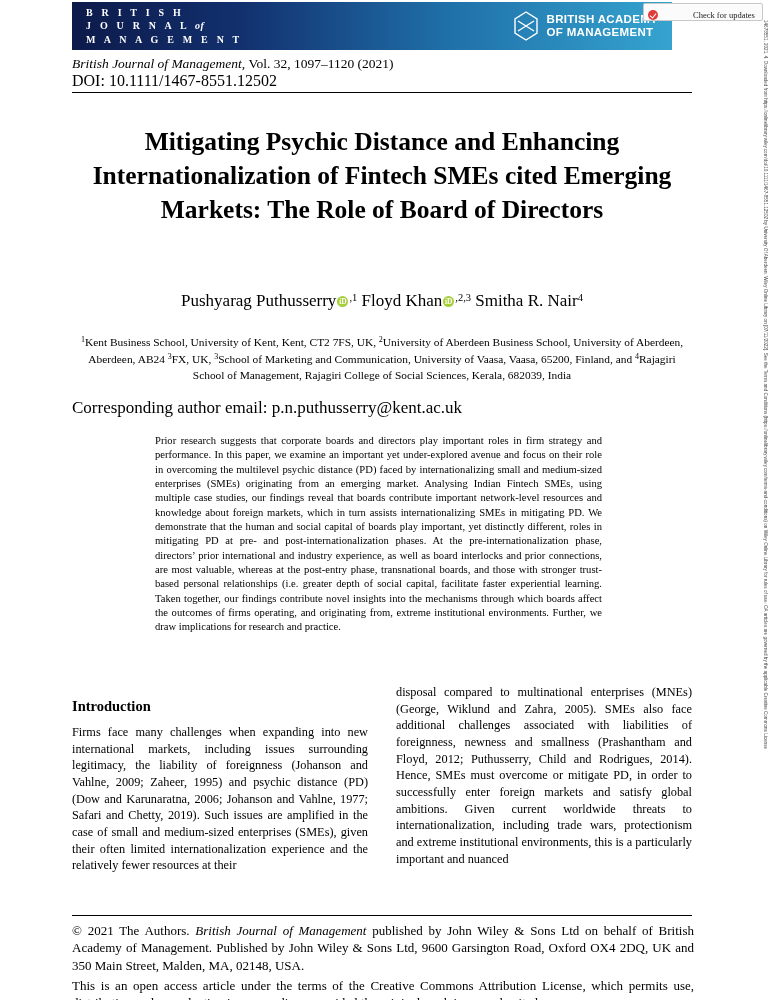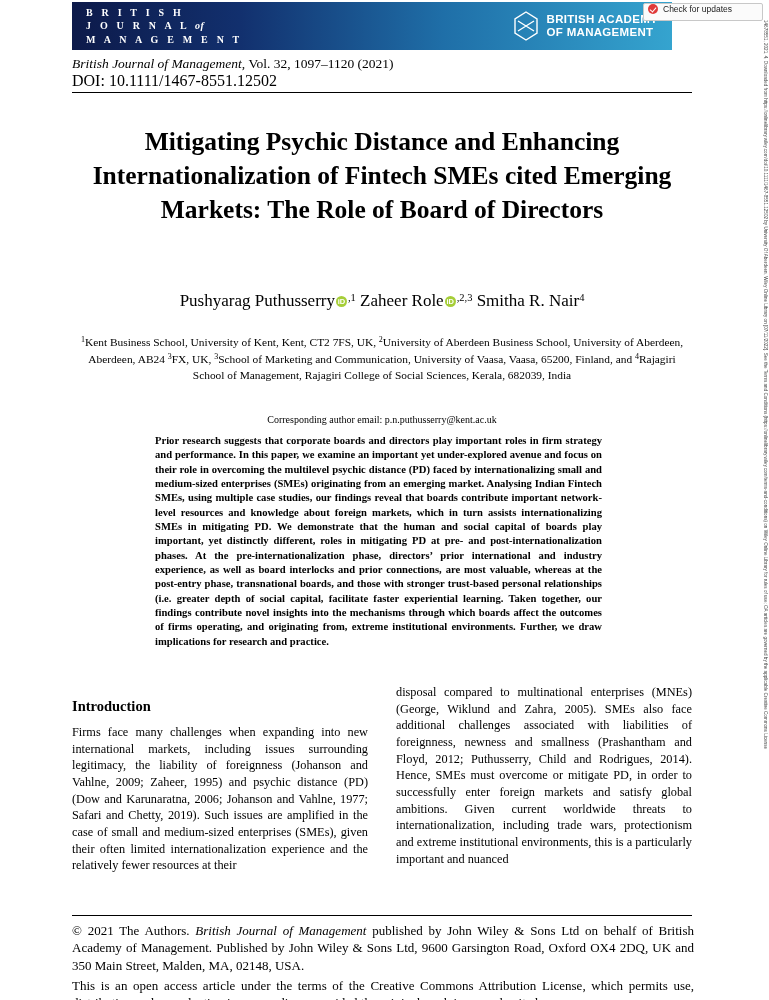--- a/index.html
+++ b/index.html
@@ -73,24 +73,25 @@
   .cfu {
     position: absolute;
     right: 6px;
     top: 3px;
     width: 118px;
     height: 16px;
     border: 1px solid #c8c8c8;
     border-radius: 2px;
     background: #fbfbfb;
     display: flex;
-    align-items: flex-start;
-    font-family: Liberation Sans, sans-serif;
+    align-items: flex-end;
+    font-family: Liberation Serif, serif;
     font-size: 8.5px;
     color: #222;
+    gap: 30px;
   }
   .cfu .dot {
     width: 10px; height: 10px;
     border-radius: 50%;
     background: #e03a3a;
     margin: 0 5px 0 4px;
     position: relative;
   }
   .cfu .dot:after{
     content:"";
@@ -163,21 +164,21 @@
     text-align: center;
     font-size: 17px;
     line-height: 1.5;
   }
   .orcid {
     display: inline-block;
     width: 11px; height: 11px;
     border-radius: 50%;
     background: #a6ce39;
     color: #fff;
-    font-family: Liberation Sans, sans-serif;
+    font-family: Liberation Serif, serif;
     font-size: 7.5px;
     font-weight: bold;
     line-height: 11px;
     text-align: center;
     vertical-align: 2px;
     margin: 4px 1px;
   }
   .sup { font-size: 10.5px; vertical-align: 5px; }
 
   
@@ -187,34 +188,34 @@
     top: 334px;
     width: 620px;
     text-align: center;
     font-size: 11.4px;
     line-height: 1.45;
   }
   .affil .sup { font-size: 8px; vertical-align: 4px; }
   .corr {
     position: absolute;
     left: 72px;
-    top: 414px;
-    width: 620px;
-    text-align: center;
-    font-size: 10px;
+    top: 398px;
+    width: 620px;
+    text-align: left;
+    font-size: 17px;
   }
 
   
   .abstract {
     position: absolute;
     left: 155px;
     top: 434px;
     width: 447px;
     font-size: 10.6px;
-    font-weight: bold;
+    font-weight: normal;
     line-height: 1.355;
     text-align: justify;
   }
 
   
   .heading {
     position: absolute;
     left: 72px;
     top: 686px;
     font-size: 14.5px;
@@ -291,21 +292,21 @@
   <span>Vol. 32, 1097–1120 (2021)</span>
 </div>
 <div class="doi">DOI: 10.1111/1467-8551.12502</div>
 <div class="rule"></div>
 
 <h1 class="title">Mitigating Psychic Distance and Enhancing Internationalization of Fintech SMEs cited Emerging Markets: The Role of Board of Directors</h1>
 
 <div class="authors">
   <div>
     <span>Pushyarag Puthusserry</span><span class="orcid">iD</span><span class="sup">,1</span>
-    <span>Zaheer Role</span><span class="orcid">iD</span><span class="sup">,2,3</span>
+    <span>Floyd Khan</span><span class="orcid">iD</span><span class="sup">,2,3</span>
     <span>Smitha R. Nair</span><span class="sup">4</span>
   </div>
 </div>
 
 <div class="affil"><span class="sup">1</span>Kent Business School, University of Kent, Kent, CT2 7FS, UK, <span class="sup">2</span>University of Aberdeen Business School, University of Aberdeen, Aberdeen, AB24 <span class="sup">3</span>FX, UK, <span class="sup">3</span>School of Marketing and Communication, University of Vaasa, Vaasa, 65200, Finland, and <span class="sup">4</span>Rajagiri School of Management, Rajagiri College of Social Sciences, Kerala, 682039, India</div>
 <div class="corr">Corresponding author email: p.n.puthusserry@kent.ac.uk</div>
 
 <div class="abstract">Prior research suggests that corporate boards and directors play important roles in firm strategy and performance. In this paper, we examine an important yet under-explored avenue and focus on their role in overcoming the multilevel psychic distance (PD) faced by internationalizing small and medium-sized enterprises (SMEs) originating from an emerging market. Analysing Indian Fintech SMEs, using multiple case studies, our findings reveal that boards contribute important network-level resources and knowledge about foreign markets, which in turn assists internationalizing SMEs in mitigating PD. We demonstrate that the human and social capital of boards play important, yet distinctly different, roles in mitigating PD at pre- and post-internationalization phases. At the pre-internationalization phase, directors’ prior international and industry experience, as well as board interlocks and prior connections, are most valuable, whereas at the post-entry phase, transnational boards, and those with stronger trust-based personal relationships (i.e. greater depth of social capital, facilitate faster experiential learning. Taken together, our findings contribute novel insights into the mechanisms through which boards affect the outcomes of firms operating, and originating from, extreme institutional environments. Further, we draw implications for research and practice.</div>
 
 <h2 class="heading">Introduction</h2>

